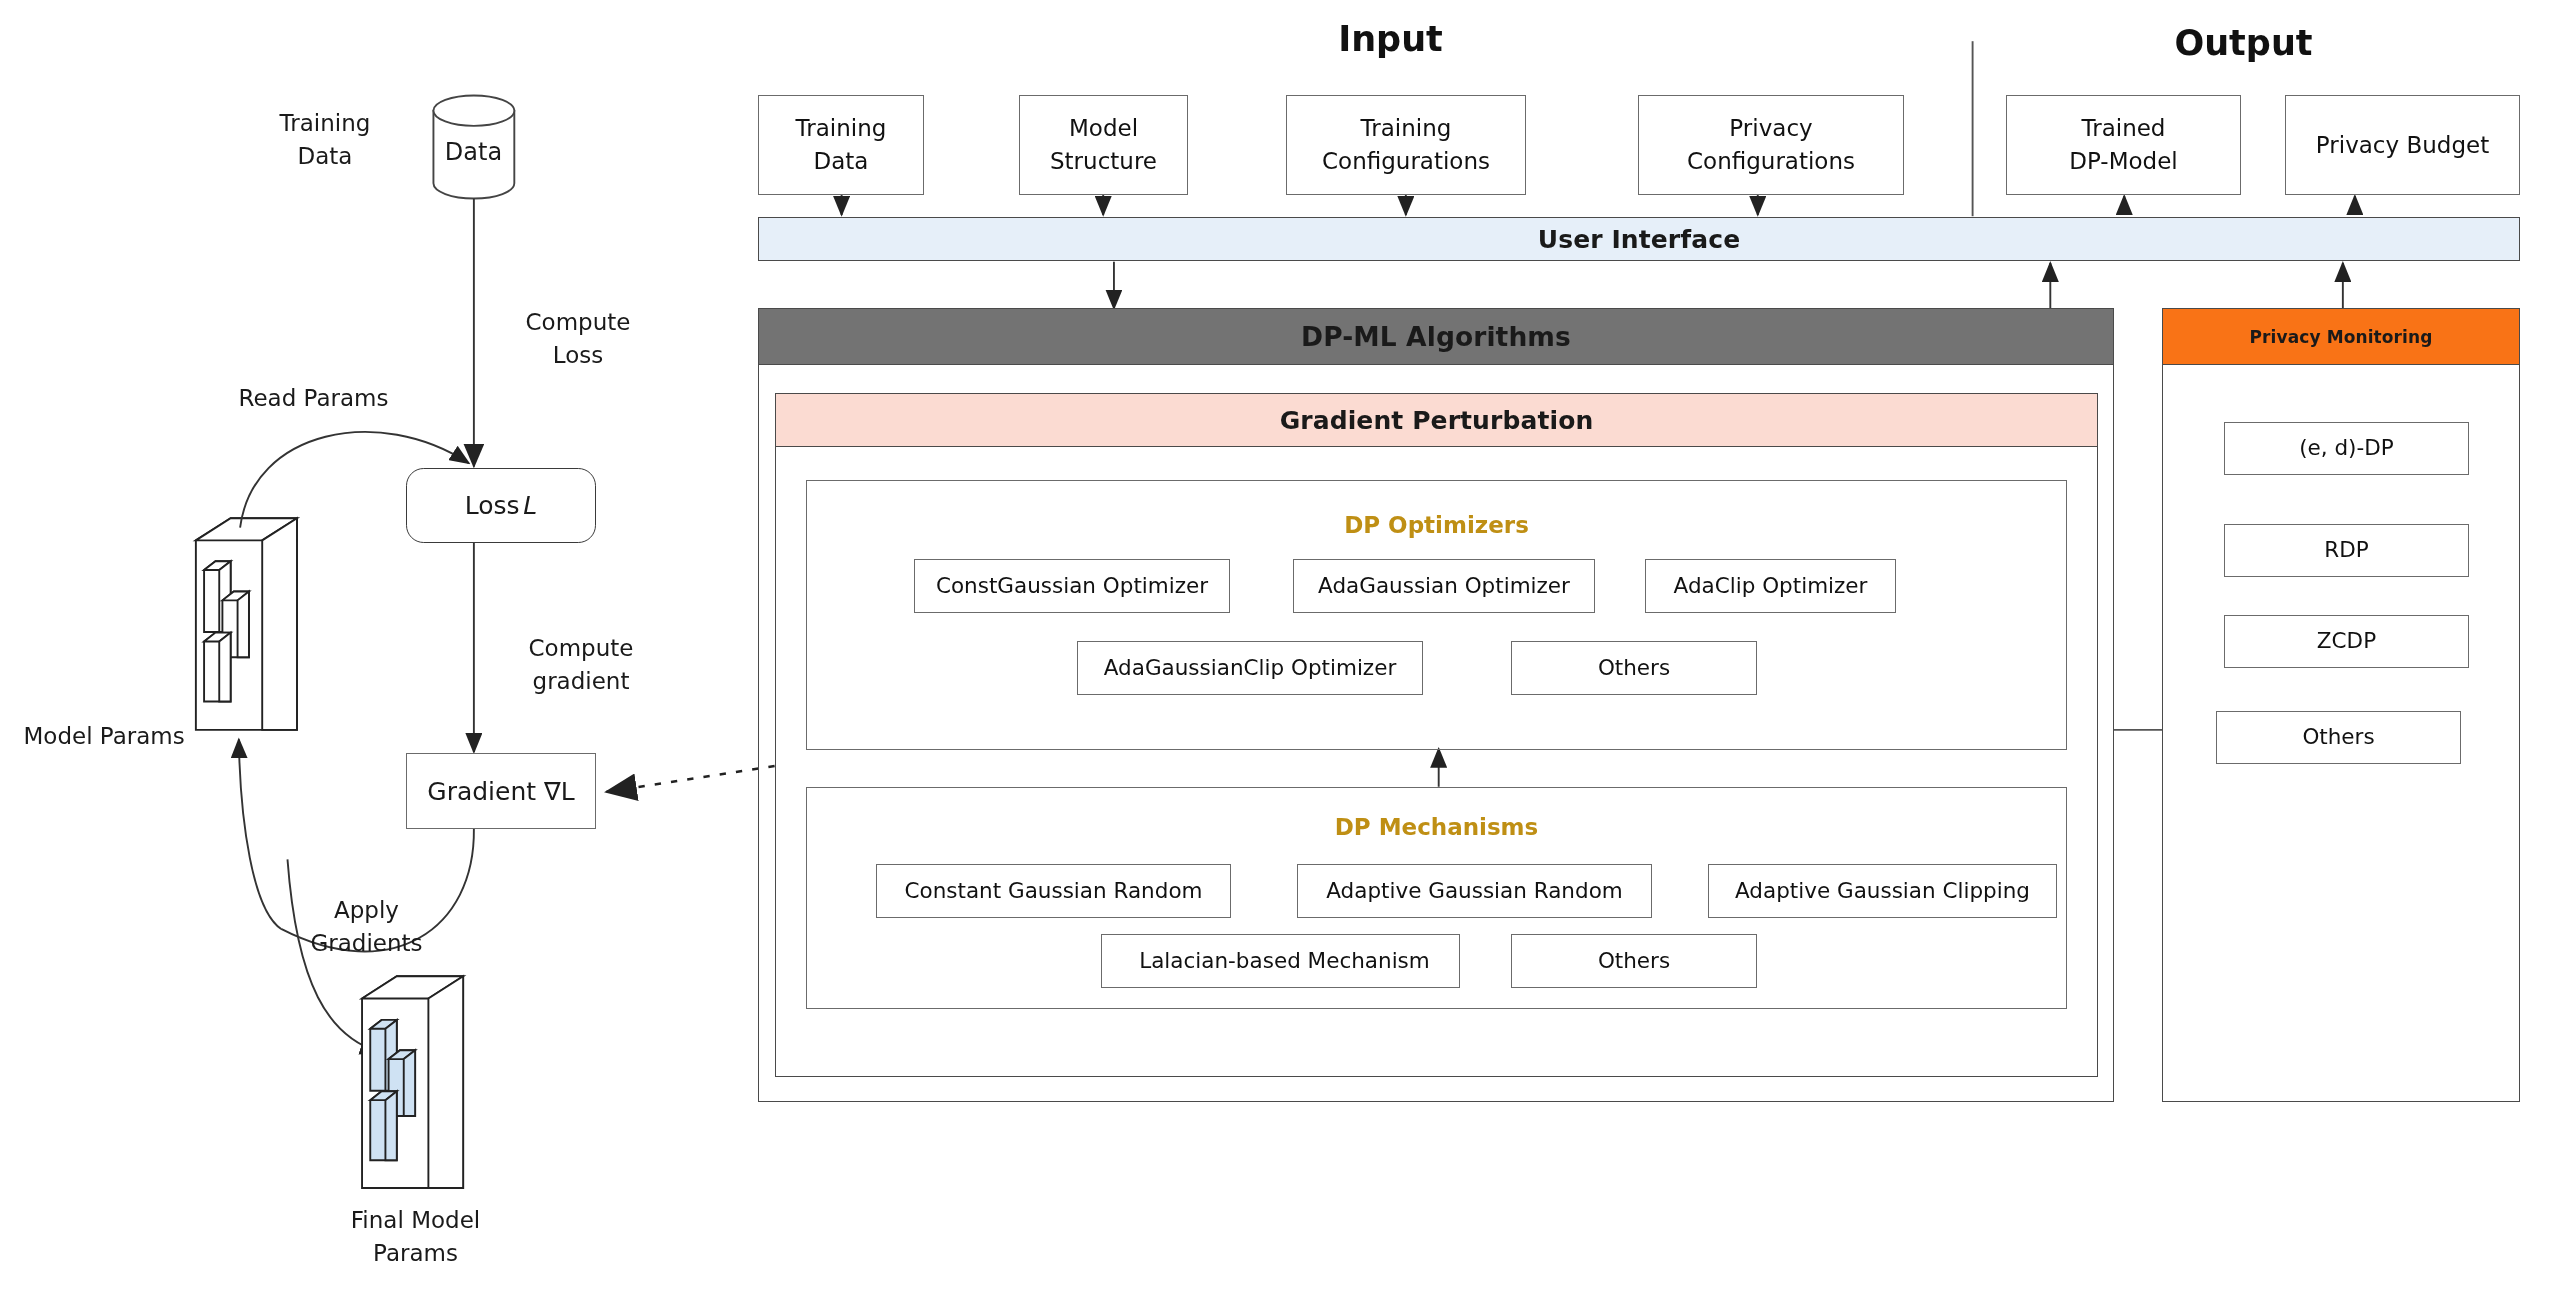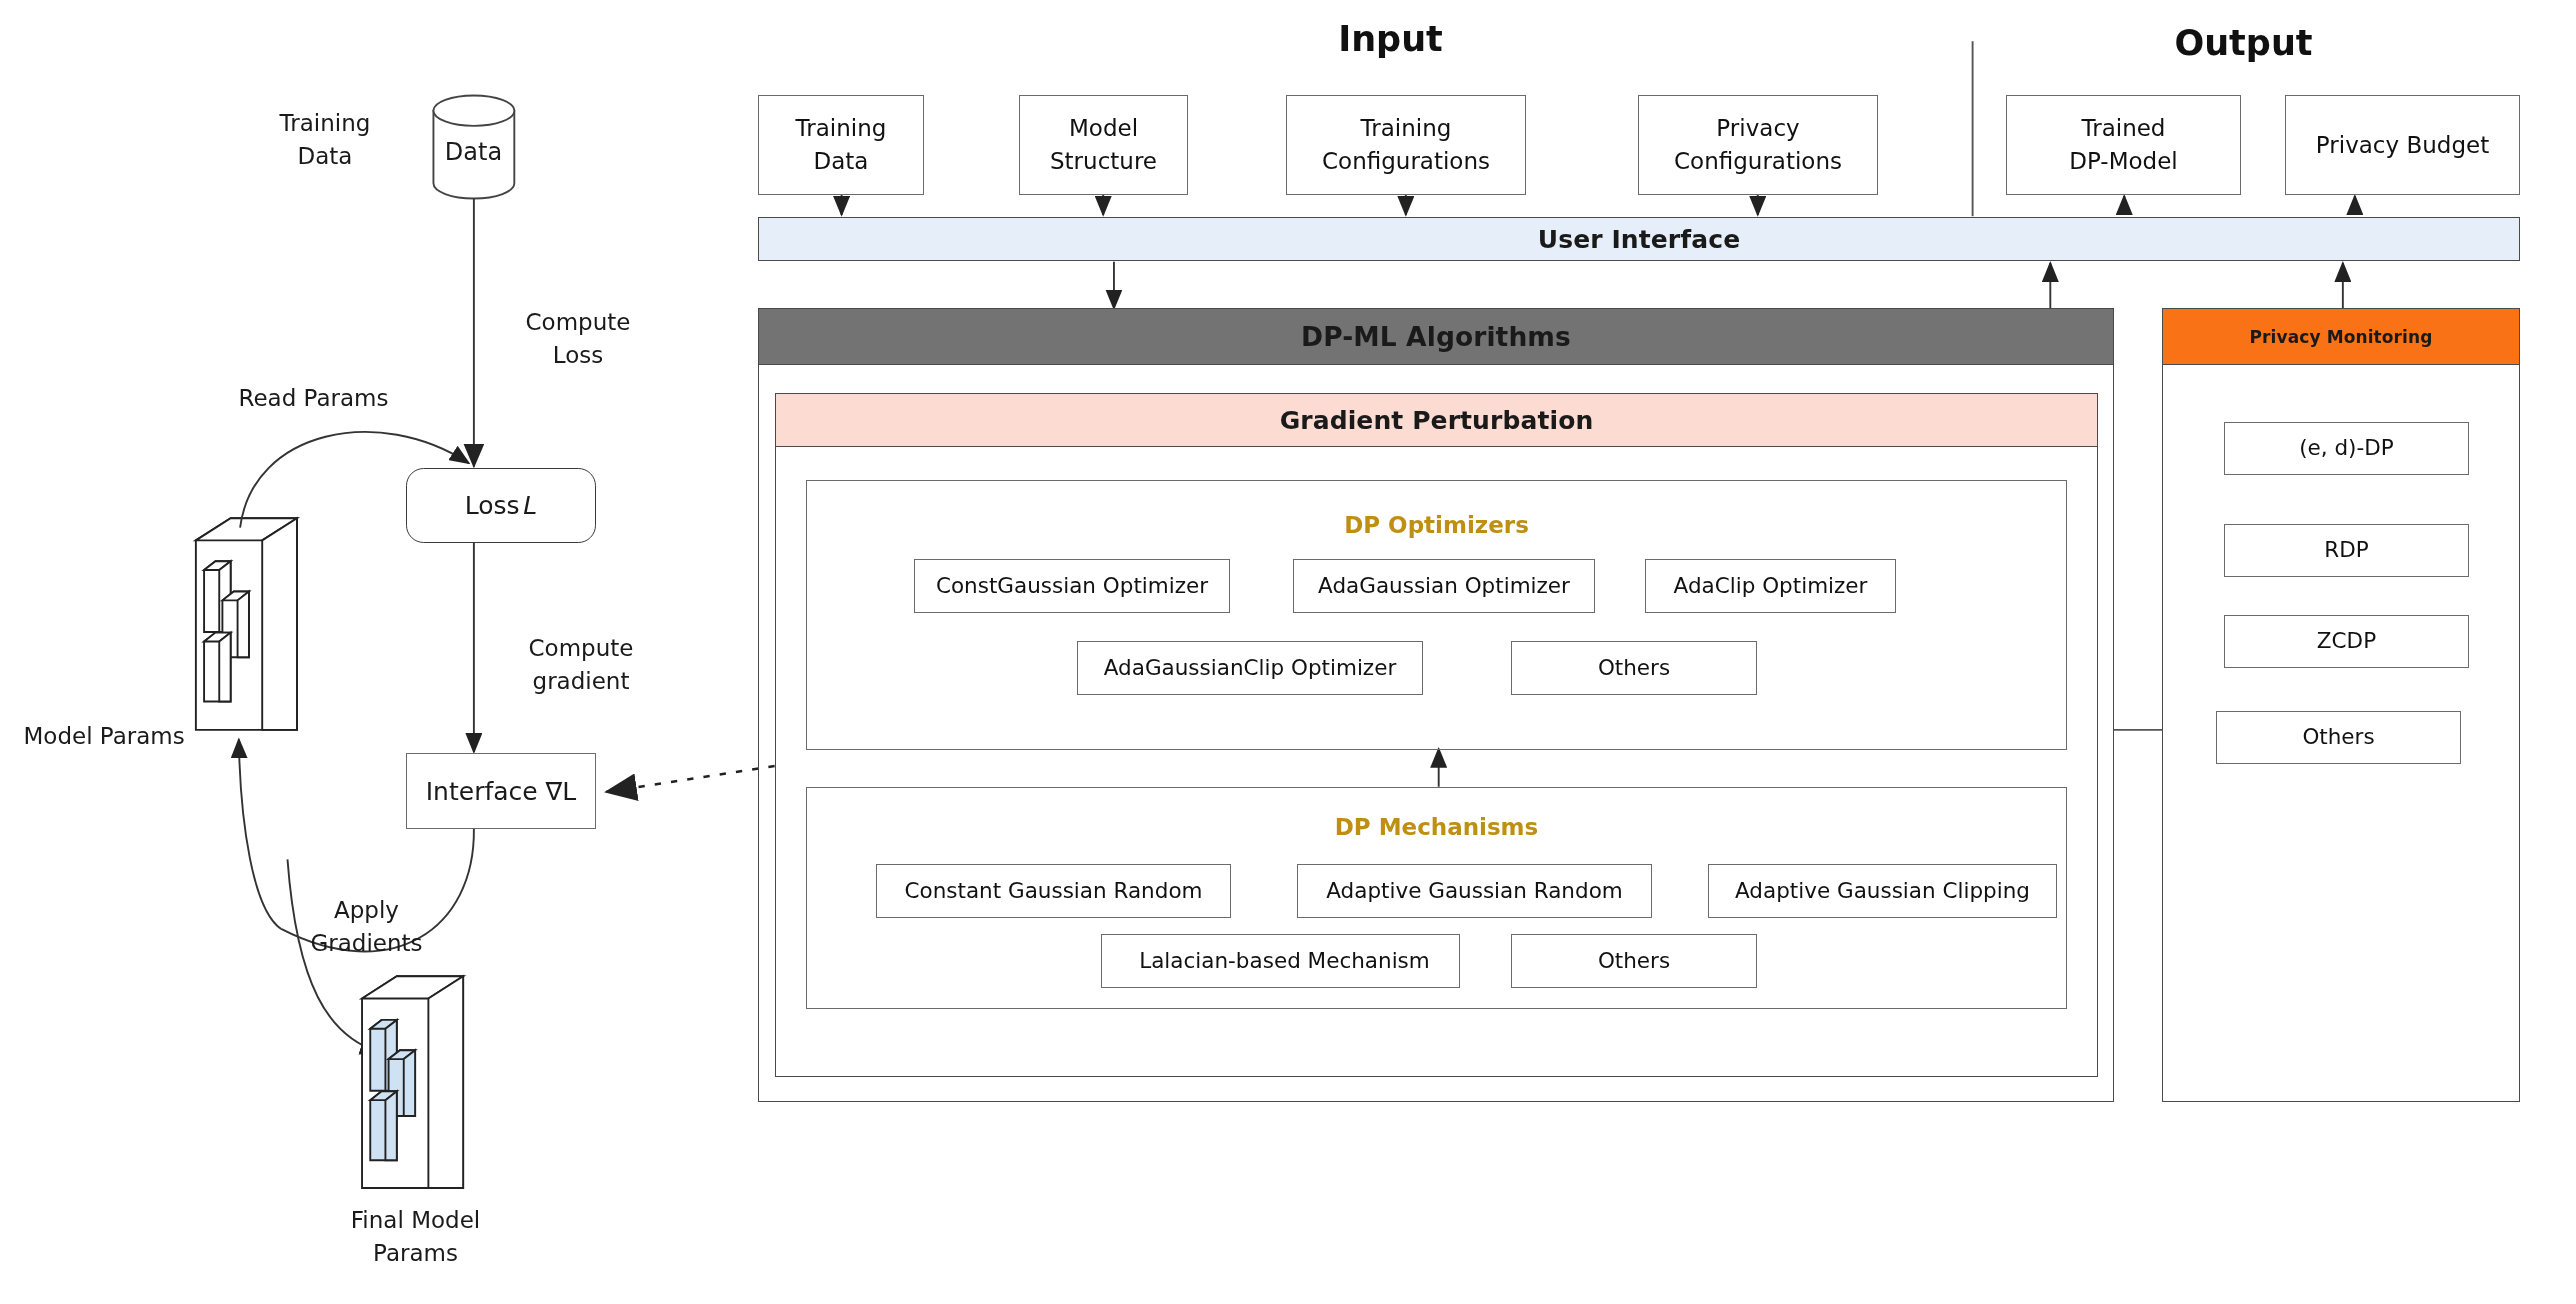--- a/index.html
+++ b/index.html
@@ -181,35 +181,35 @@
   <div class="freetext" style="left:12.6px; top:720px; width:183px;">Model Params</div>
 
   <div class="node rounded" style="left:406px; top:468px; width:190px; height:75px;">
     <span>Loss</span>
       <span class="ital">L</span>
   </div>
 
   <div class="freetext" style="left:499px; top:632px; width:164px; white-space:pre-line;">Compute
 gradient</div>
 
-  <div class="node sharpbox" style="left:406px; top:753px; width:190px; height:76px;">Interface ∇L</div>
+  <div class="node sharpbox" style="left:406px; top:753px; width:190px; height:76px;">Gradient ∇L</div>
 
   <div class="freetext" style="left:278px; top:894px; width:177px; white-space:pre-line;text-align:center;">Apply
 Gradients</div>
 
   <div class="freetext" style="left:327px; top:1204px; width:177px; white-space:pre-line;">Final Model
 Params</div>
 
   <div class="node wbox tall" style="left:758px; top:95px; width:166px; height:100px; white-space:pre-line;">Training
 Data</div>
   <div class="node wbox tall" style="left:1019px; top:95px; width:169px; height:100px; white-space:pre-line;">Model
 Structure</div>
   <div class="node wbox tall" style="left:1286px; top:95px; width:240px; height:100px; white-space:pre-line;">Training
 Configurations</div>
-  <div class="node wbox tall" style="left:1638px; top:95px; width:240px; height:100px; white-space:pre-line;">Privacy
+  <div class="node wbox tall" style="left:1638px; top:95px; width:266px; height:100px; white-space:pre-line;">Privacy
 Configurations</div>
 
   <div class="node wbox tall" style="left:2006px; top:95px; width:235px; height:100px; white-space:pre-line;">Trained
 DP-Model</div>
   <div class="node wbox tall" style="left:2285px; top:95px; width:235px; height:100px; white-space:pre-line;">Privacy Budget</div>
 
   <div class="node banner ui-bar" style="left:758px; top:217px; width:1762px; height:44px;">User Interface</div>
 
   <div class="outline" style="left:758px; top:308px; width:1356px; height:794px;"></div>
   <div class="node banner dpml-hdr" style="left:758px; top:308px; width:1356px; height:57px;">DP-ML Algorithms</div>

